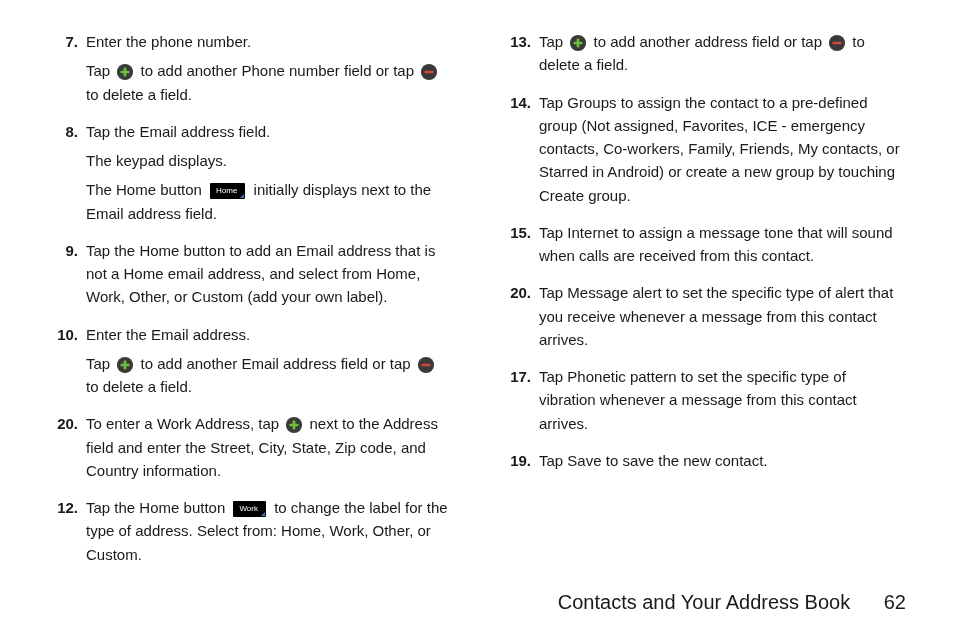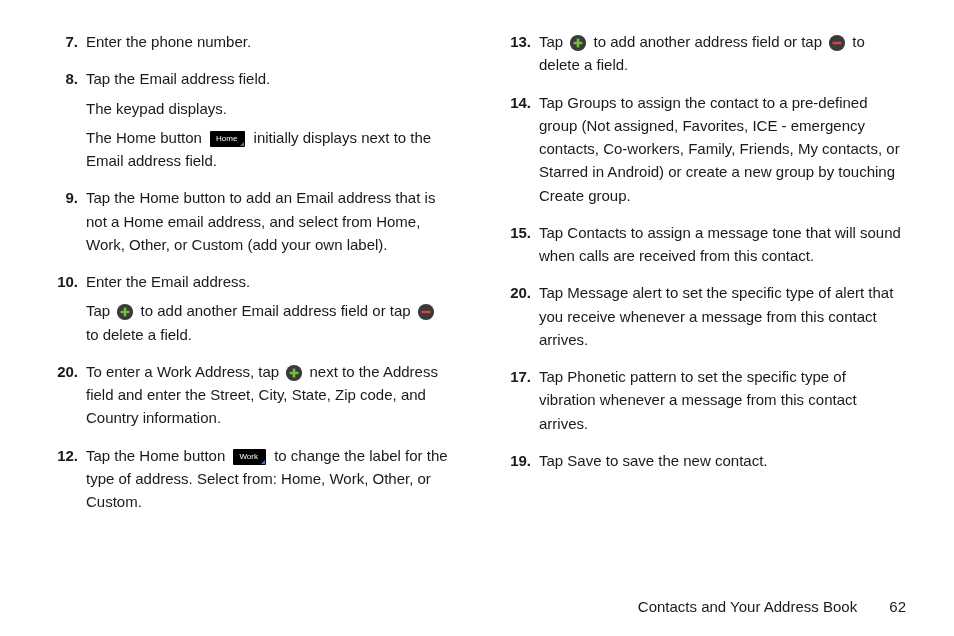--- a/index.html
+++ b/index.html
@@ -81,39 +81,51 @@
     bottom: 1px;
     width: 0;
     height: 0;
     border-left: 4px solid transparent;
     border-bottom: 4px solid #4a74c0;
   }
   .footer {
     position: absolute;
     right: 48px;
     bottom: 18px;
-    font-size: 15px;
+    font-size: 20px;
     color: #1a1a1a;
   }
   .footer .secnum {
     display: inline-block;
     margin-left: 28px;
   }
 </style>
 </head>
 <body>
 
 <div class="page">
   <div class="columns">
     <div class="col">
       <ol class="steps" id="left-list">
           <li>
             <div class="num">7.</div>
             <div class="body">
               <p>Enter the phone number.</p>
+              <p>Tap <span class="icon-circle">
+                  <svg viewBox="0 0 20 20">
+                    <circle cx="10" cy="10" r="9" fill="#3a3a3a"></circle>
+                    <rect x="5" y="8.5" width="10" height="3" rx="1" fill="#6fbf3a"></rect>
+                    <rect x="8.5" y="5" width="3" height="10" rx="1" fill="#6fbf3a"></rect>
+                  </svg>
+                </span> to add another Phone number field or tap <span class="icon-circle">
+                  <svg viewBox="0 0 20 20">
+                    <circle cx="10" cy="10" r="9" fill="#3a3a3a"></circle>
+                    <rect x="5" y="8.5" width="10" height="3" rx="1" fill="#d4463f"></rect>
+                  </svg>
+                </span> to delete a field.</p>
             </div>
           </li>
           <li>
             <div class="num">8.</div>
             <div class="body">
               <p>Tap the <b>Email address</b> field.</p>
               <p>The keypad displays.</p>
               <p>The <b>Home</b> button <span class="iconbtn">Home</span> initially displays next to the <b>Email address</b> field.</p>
             </div>
           </li>
@@ -182,21 +194,21 @@
           </li>
           <li>
             <div class="num">14.</div>
             <div class="body">
               <p>Tap <b>Groups</b> to assign the contact to a pre-defined group (Not assigned, Favorites, ICE - emergency contacts, Co-workers, Family, Friends, My contacts, or Starred in Android) or create a new group by touching <b>Create group</b>.</p>
             </div>
           </li>
           <li>
             <div class="num">15.</div>
             <div class="body">
-              <p>Tap <b>Contacts</b> to assign a message tone that will sound when calls are received from this contact.</p>
+              <p>Tap <b>Internet</b> to assign a message tone that will sound when calls are received from this contact.</p>
             </div>
           </li>
           <li>
             <div class="num">20.</div>
             <div class="body">
               <p>Tap <b>Message alert</b> to set the specific type of alert that you receive whenever a message from this contact arrives.</p>
             </div>
           </li>
           <li>
             <div class="num">17.</div>

